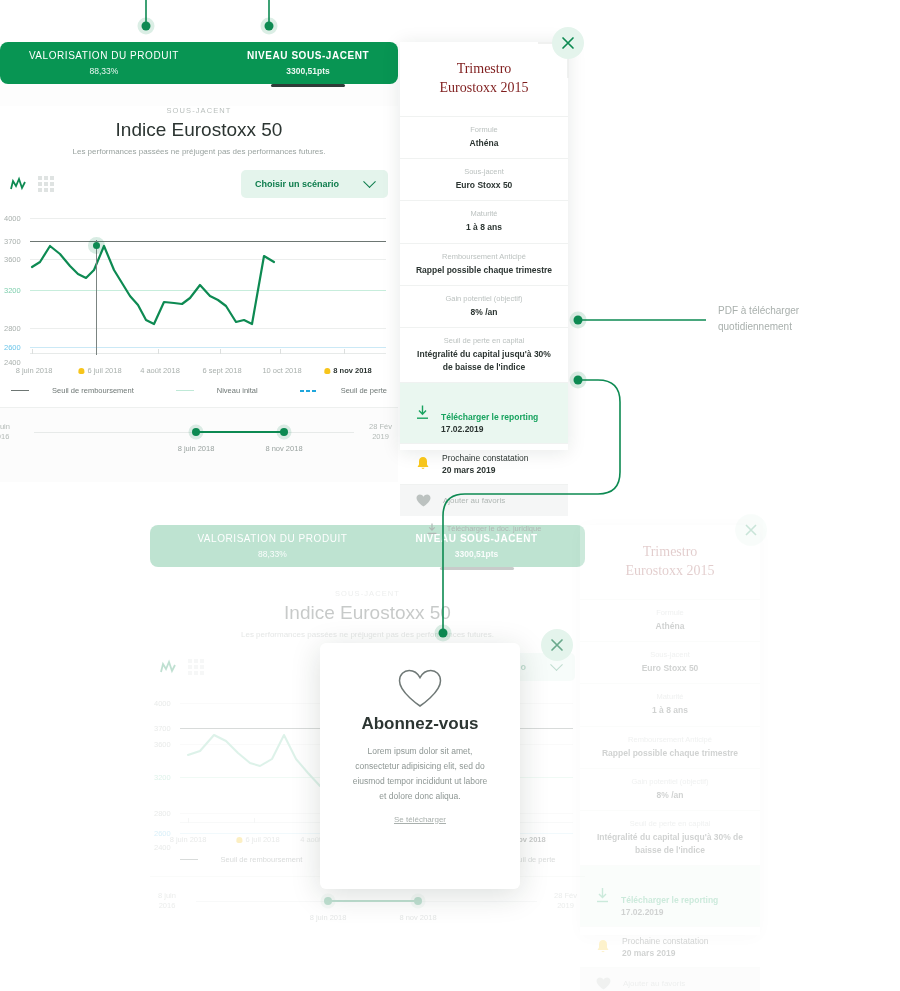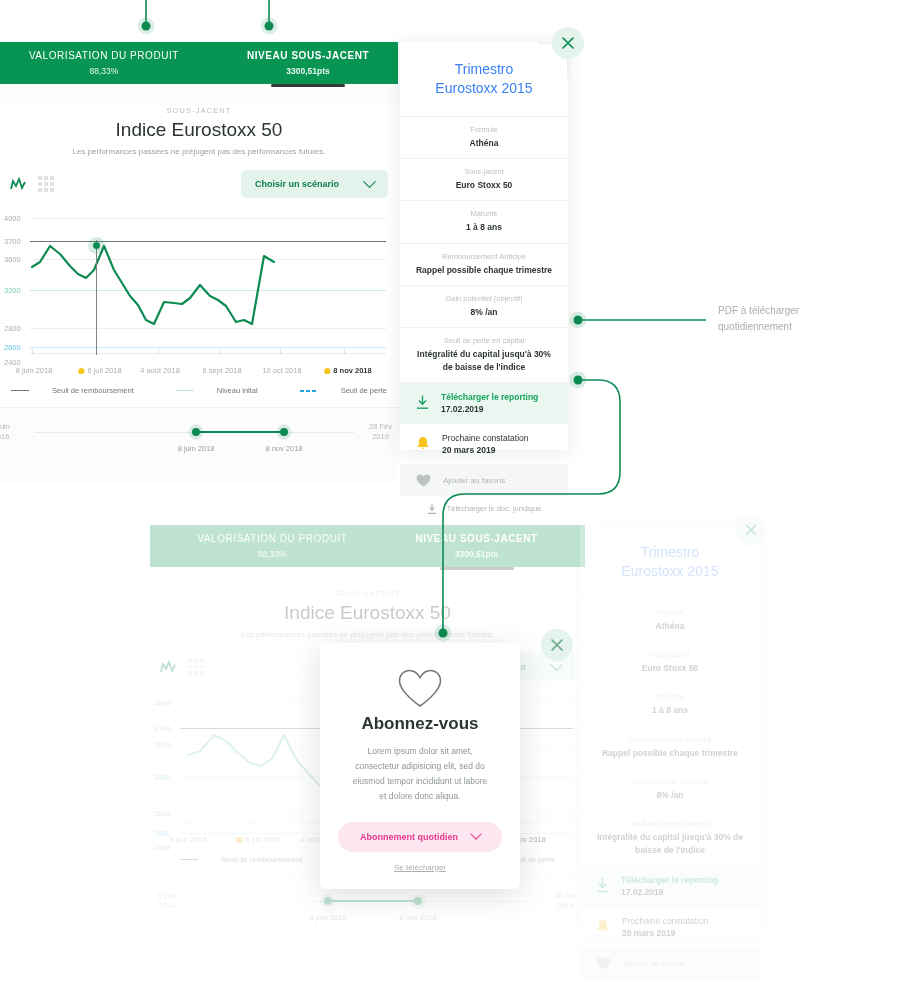--- a/index.html
+++ b/index.html
@@ -10,21 +10,21 @@
     overflow:hidden;
     position:relative;
     -webkit-font-smoothing:antialiased;
   }
   .stage{position:absolute;inset:0;width:900px;height:991px;}
 
   
   .screen{position:absolute;background:#fff;}
   .screen .hdr{
     background:#089553;display:flex;align-items:center;justify-content:center;
-    gap:0;position:relative;
+    gap:0;position:relative;border-radius:8px;
   }
   .hdr-tab{flex:0 0 auto;text-align:center;color:#ffffff;padding:0 34px;position:relative;}
   .hdr-tab .t{font-size:10px;letter-spacing:.55px;font-weight:400;}
   .hdr-tab .v{font-size:8.5px;margin-top:5px;opacity:.92;}
   .hdr-tab.active .t{font-weight:700;}
   .hdr-tab.active .v{font-weight:700;}
   .hdr-tab.active:after{
     content:"";position:absolute;left:50%;transform:translateX(-50%);
     bottom:-11px;width:74px;height:3px;background:#2f3b38;border-radius:2px;
   }
@@ -82,29 +82,29 @@
   .tl-wrap{border-top:1px solid #eef0ef;padding:16px 0 14px;background:#fff;position:relative;height:44px;}
   .tl-end{position:absolute;font-size:7.5px;color:#b3bab7;line-height:1.35;text-align:center;}
   .tl-rail{position:absolute;height:1px;background:#e7eae9;}
   .tl-seg{position:absolute;height:2.4px;background:#0d8a52;border-radius:2px;}
   .tl-dot{position:absolute;width:8px;height:8px;border-radius:50%;background:#0d8a52;
           box-shadow:0 0 0 3.5px rgba(13,138,82,.14);}
   .tl-lab{position:absolute;font-size:7.5px;color:#9aa3a0;transform:translateX(-50%);white-space:nowrap;}
 
   
   .panel{position:absolute;background:#fff;box-shadow:0 2px 18px rgba(20,40,30,.10);}
-  .panel .p-title{text-align:center;font-size:14px;color:#3b82f6;line-height:1.35;padding:18px 10px 18px;}
+  .panel .p-title{text-align:center;font-size:14px;color:#7f1d1d;line-height:1.35;padding:18px 10px 18px;font-family:Liberation Serif, serif;}
   .prow{border-top:1px solid #f0f2f1;text-align:center;padding:8px 12px 9px;}
   .prow .lbl{font-size:7.5px;color:#bcc2c0;}
   .prow .val{font-size:8.5px;color:#2c3532;font-weight:700;margin-top:3px;line-height:1.45;}
   .prow.act{display:flex;align-items:center;gap:12px;text-align:left;padding:9px 16px;}
   .prow.rep{background:#eaf7f0;}
   .prow.fav{background:#f5f6f6;}
   .prow.act .ttl{font-size:8.5px;font-weight:700;color:#2c3532;}
-  .prow.rep .ttl{color:#18a35f;}
+  .prow.rep .ttl{color:#18a35f;margin-top:20px;}
   .prow.rep .sub{font-size:8px;color:#9ed3b6;margin-top:2px;}
   .prow.act .sub{font-size:8.5px;color:#2c3532;font-weight:700;margin-top:2px;}
   .prow.fav .ttl{color:#b0b7b4;font-weight:400;font-size:8px;}
   .prow.dl{display:flex;align-items:center;gap:10px;justify-content:center;border-top:none;padding:7px 12px;}
   .prow.dl .ttl{font-size:7.5px;color:#b0b7b4;font-weight:400;}
 
   svg{display:block;overflow:visible;}
 
   
   .closebtn{position:absolute;width:32px;height:32px;border-radius:50%;background:#e4f4ec;
@@ -527,24 +527,20 @@
     <div>PDF à télécharger</div>
     <div>quotidiennement</div>
   </div>
 
   <div class="modal" style="left:320px;top:643px;width:200px;height:198px;padding:26px 0 22px;">
     <svg width="44" height="39" viewBox="0 0 44 39" style="margin:0 auto;">
       <path d="M22 37 C22 37 1.5 23.5 1.5 11.8 C1.5 5.6 6.1 1.5 11.2 1.5 C15.4 1.5 19.6 4.2 22 8.6 C24.4 4.2 28.6 1.5 32.8 1.5 C37.9 1.5 42.5 5.6 42.5 11.8 C42.5 23.5 22 37 22 37Z" fill="none" stroke="#6f7876" stroke-width="1.5"></path>
       </svg>
     <h2>Abonnez-vous</h2>
     <p>Lorem ipsum dolor sit amet, consectetur adipisicing elit, sed do eiusmod tempor incididunt ut labore et dolore donc aliqua.</p>
-    <button class="pinkbtn">
-      <span>Abonnement quotidien</span>
-      <span class="pinkchev"></span>
-    </button>
     <span class="unsub">Se télécharger</span>
   </div>
 
   <div class="closebtn" style="left:541px;top:629px;">
     <svg viewBox="0 0 12 12">
       <path d="M1 1 L11 11 M11 1 L1 11" stroke="#6aa98c" stroke-width="1.7" stroke-linecap="round"></path>
       </svg>
   </div>
 
 </div>

